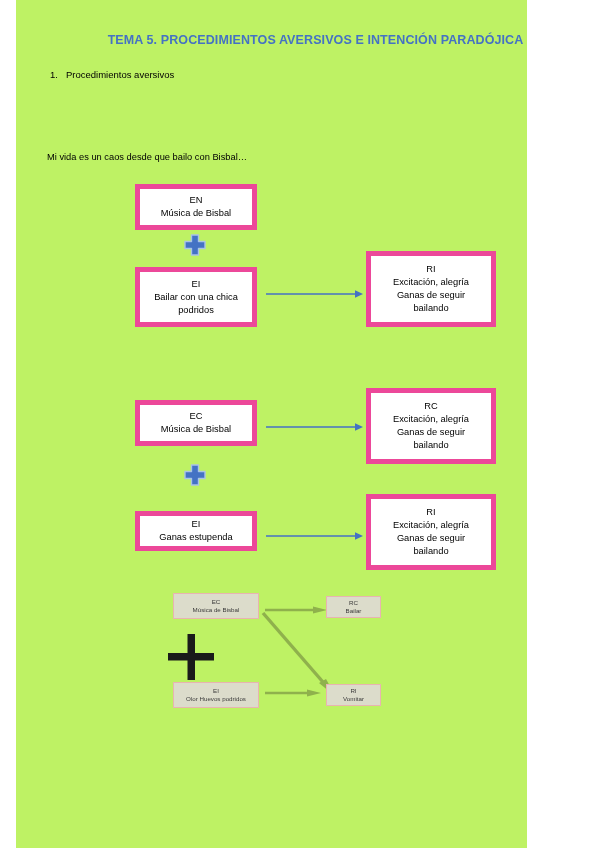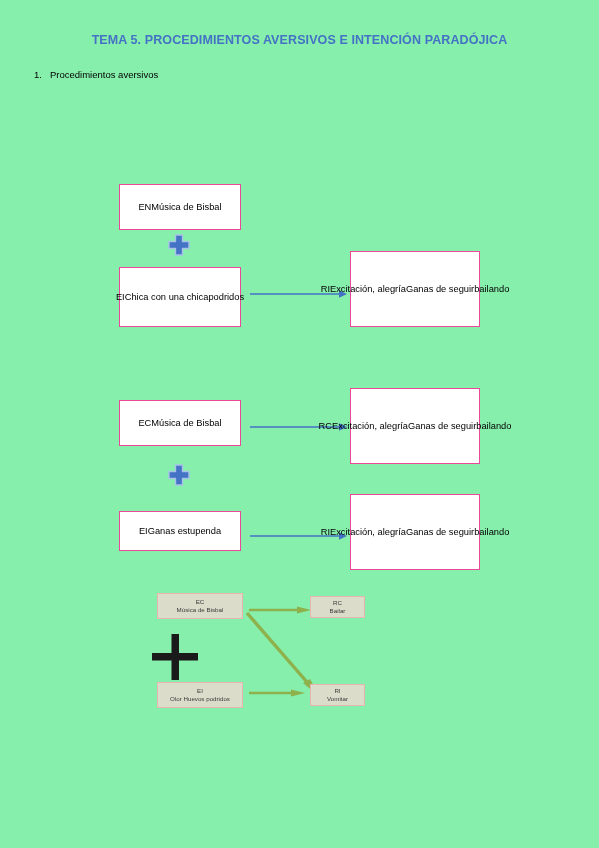--- a/index.html
+++ b/index.html
@@ -6,24 +6,25 @@
     margin: 0;
     padding: 0;
     background: #ffffff;
   }
   body {
     font-family: "Liberation Sans", sans-serif;
     color: #000000;
   }
   #page {
     position: relative;
-    width: 599px;
+    width: 511px;
     height: 848px;
-    background: #86efac;
+    background: #bef264;
     overflow: hidden;
+    margin-left: 16px;
   }
 
   
   .doc-title {
     position: absolute;
     left: 0;
     top: 33px;
     width: 599px;
     text-align: center;
     font-size: 12.5px;
@@ -73,24 +74,24 @@
   .para-proc {
     left: 31px;
     top: 573px;
     width: 540px;
   }
 
   
   .dbox {
     position: absolute;
     box-sizing: border-box;
-    border: 1px solid #ec4899;
+    border: 5px solid #ec4899;
     background: #ffffff;
     display: flex;
-    flex-direction: row;
+    flex-direction: column;
     align-items: center;
     justify-content: center;
     font-size: 9.3px;
     line-height: 13px;
     text-align: center;
     color: #000000;
     padding: 2px 4px;
   }
   .dbox span { display: block; white-space: nowrap; }
 
@@ -138,37 +139,38 @@
 <body>
 
 <div id="page">
 
   <div class="doc-title">TEMA 5. PROCEDIMIENTOS AVERSIVOS E INTENCIÓN PARADÓJICA</div>
 
   <div class="section-heading">
     <span class="num">1.</span><span>Procedimientos aversivos</span>
   </div>
 
+  <div class="para para-intro">Mi vida es un caos desde que bailo con Bisbal…</div>
 
   <div>
 
     <div class="dbox" style="left:119px; top:184px; width:122px; height:46px;">
       <span>EN</span>
       <span>Música de Bisbal</span>
     </div>
 
     <div class="plus-blue" style="left:168px; top:234px;">
       <svg viewBox="0 0 22 22" width="22" height="22" aria-hidden="true">
         <path d="M7.5 1 L14.5 1 L14.5 7.5 L21 7.5 L21 14.5 L14.5 14.5 L14.5 21 L7.5 21 L7.5 14.5 L1 14.5 L1 7.5 L7.5 7.5 Z" fill="#4472C4" stroke="#A9C2E8" stroke-width="1.4" stroke-linejoin="round"></path>
       </svg>
     </div>
 
     <div class="dbox" style="left:119px; top:267px; width:122px; height:60px;">
       <span>EI</span>
-      <span>Chica con una chica</span>
+      <span>Bailar con una chica</span>
       <span>podridos</span>
     </div>
 
     <div class="arrow-blue" style="left:250px; top:285px; width:98px;">
       <svg viewBox="0 0 98 10" width="98" height="10" aria-hidden="true">
         <line x1="0" y1="5" x2="90" y2="5" stroke="#4472C4" stroke-width="1.3"></line>
         <path d="M89 1.2 L97 5 L89 8.8 Z" fill="#4472C4"></path>
       </svg>
     </div>
 

